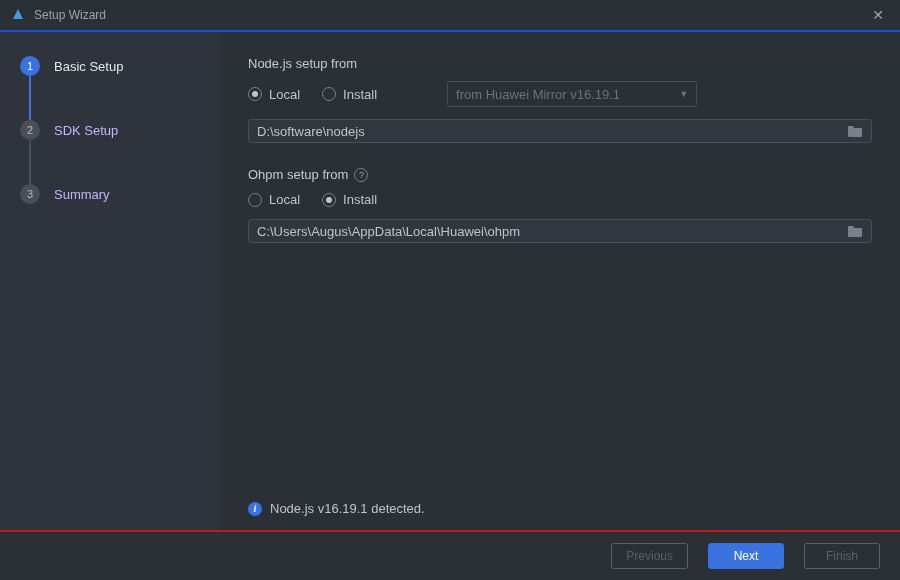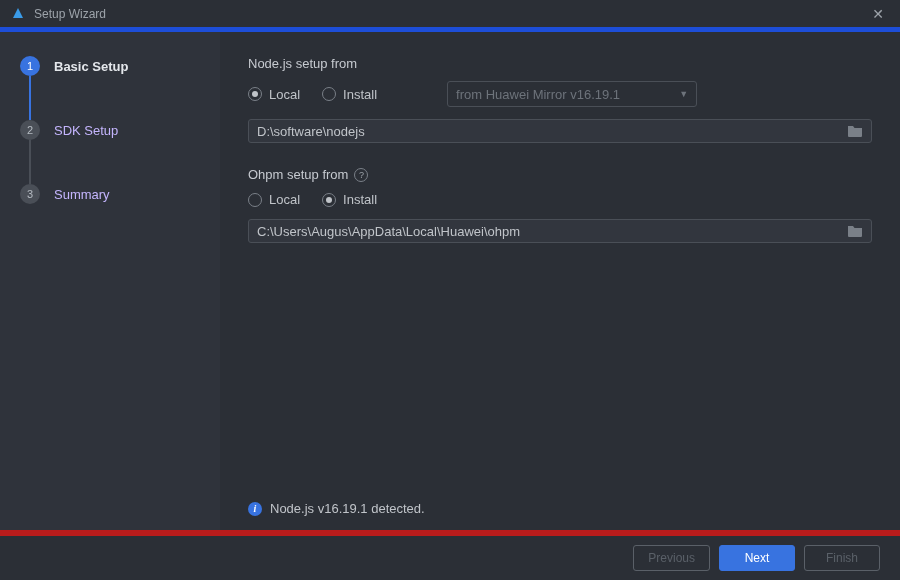--- a/index.html
+++ b/index.html
@@ -11,21 +11,21 @@
       font-size: 13px;
       color: #c0c4c9;
       overflow: hidden;
     }
     .titlebar {
       height: 32px;
       display: flex;
       align-items: center;
       padding: 0 10px;
       background: #2b2f36;
-      border-bottom: 5px solid #1d4ed8;
+      border-bottom: 2px solid #1d4ed8;
     }
     .titlebar .app-icon {
       width: 16px;
       height: 16px;
       margin-right: 8px;
       display: flex;
       align-items: center;
       justify-content: center;
     }
     .titlebar .title {
@@ -73,21 +73,20 @@
     .step.active .num {
       background: #3873e0;
       color: #fff;
     }
     .step .label {
       color: #c4b5fd;
       font-size: 13px;
     }
     .step.active .label {
       color: #e4e7eb;
-      font-weight: bold;
     }
     .connector {
       width: 2px;
       height: 44px;
       background: #4a4f57;
       margin-left: 9px;
     }
     .connector.active {
       background: #3873e0;
     }
@@ -205,26 +204,26 @@
       display: flex;
       align-items: center;
       justify-content: center;
       font-size: 10px;
       font-weight: bold;
       font-style: italic;
       font-family: Georgia, serif;
     }
     .footer {
       height: 50px;
-      border-top: 6px solid #b91c1c;
+      border-top: 2px solid #b91c1c;
       display: flex;
       align-items: center;
       justify-content: flex-end;
       padding: 0 20px;
-      gap: 9px;
+      gap: 20px;
     }
     .btn {
       min-width: 76px;
       height: 26px;
       border: 1px solid #5a6068;
       background: transparent;
       color: #9da3aa;
       border-radius: 3px;
       font-size: 12px;
       cursor: pointer;

